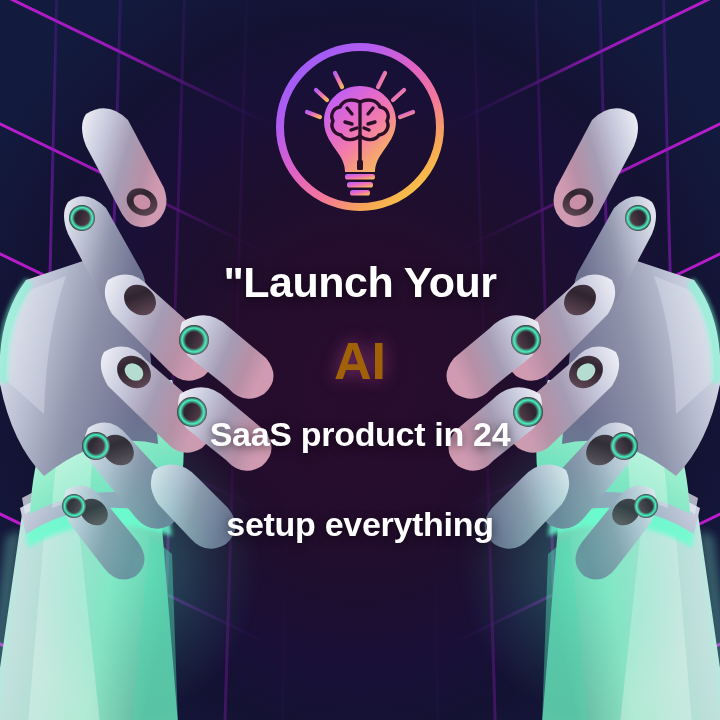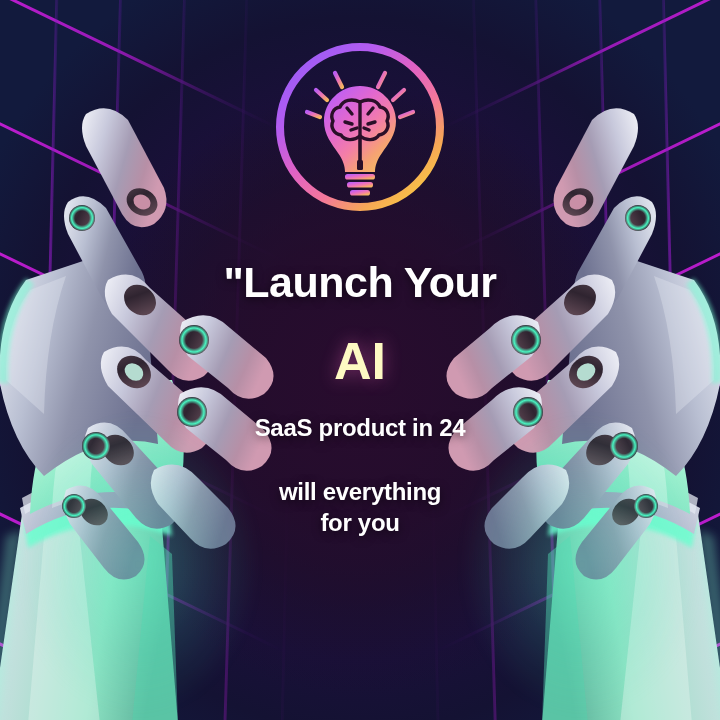--- a/index.html
+++ b/index.html
@@ -75,30 +75,30 @@
     color: #ffffff;
     font-size: 43px;
     line-height: 1.12;
     font-weight: 700;
     letter-spacing: -0.5px;
     margin: 0;
     text-shadow: 0 2px 10px rgba(0,0,0,0.55);
   }
   .ai-word {
     display: block;
-    color: #fef9c3;
+    color: #a16207;
     font-size: 52px;
     font-weight: 800;
     letter-spacing: 0px;
     margin: 26px 0 22px 0;
     text-shadow: 0 0 18px rgba(247,104,192,0.45);
   }
   .subline {
     color: #ffffff;
-    font-size: 24px;
+    font-size: 34px;
     line-height: 1.32;
     font-weight: 700;
     letter-spacing: -0.3px;
     margin: 16px;
     padding: 0 8px;
     text-shadow: 0 2px 10px rgba(0,0,0,0.55);
   }
 
   
   .hand {
@@ -400,18 +400,17 @@
   </div>
 
   <div class="copy">
     <h1 class="headline">
       <span>"Launch Your</span><br>
       <span class="ai-word">AI</span>
     </h1>
     <p class="subline">
       <span>SaaS product in 24</span><br>
       <br>
-      <span>will everything</span><br>
-      <span>for you</span>
+      <span>setup everything</span><br>
     </p>
   </div>
 
 </div>
 
 </body></html>

